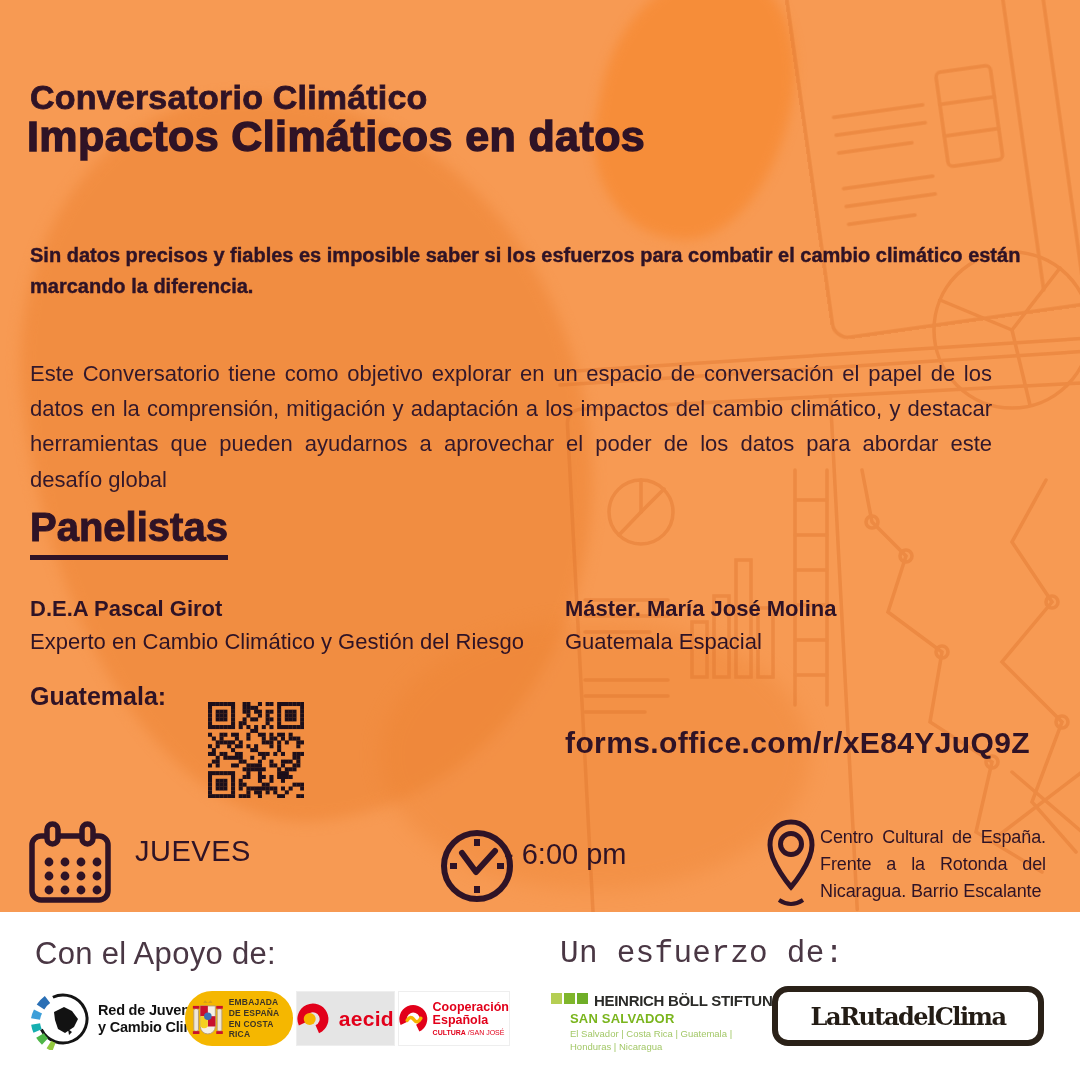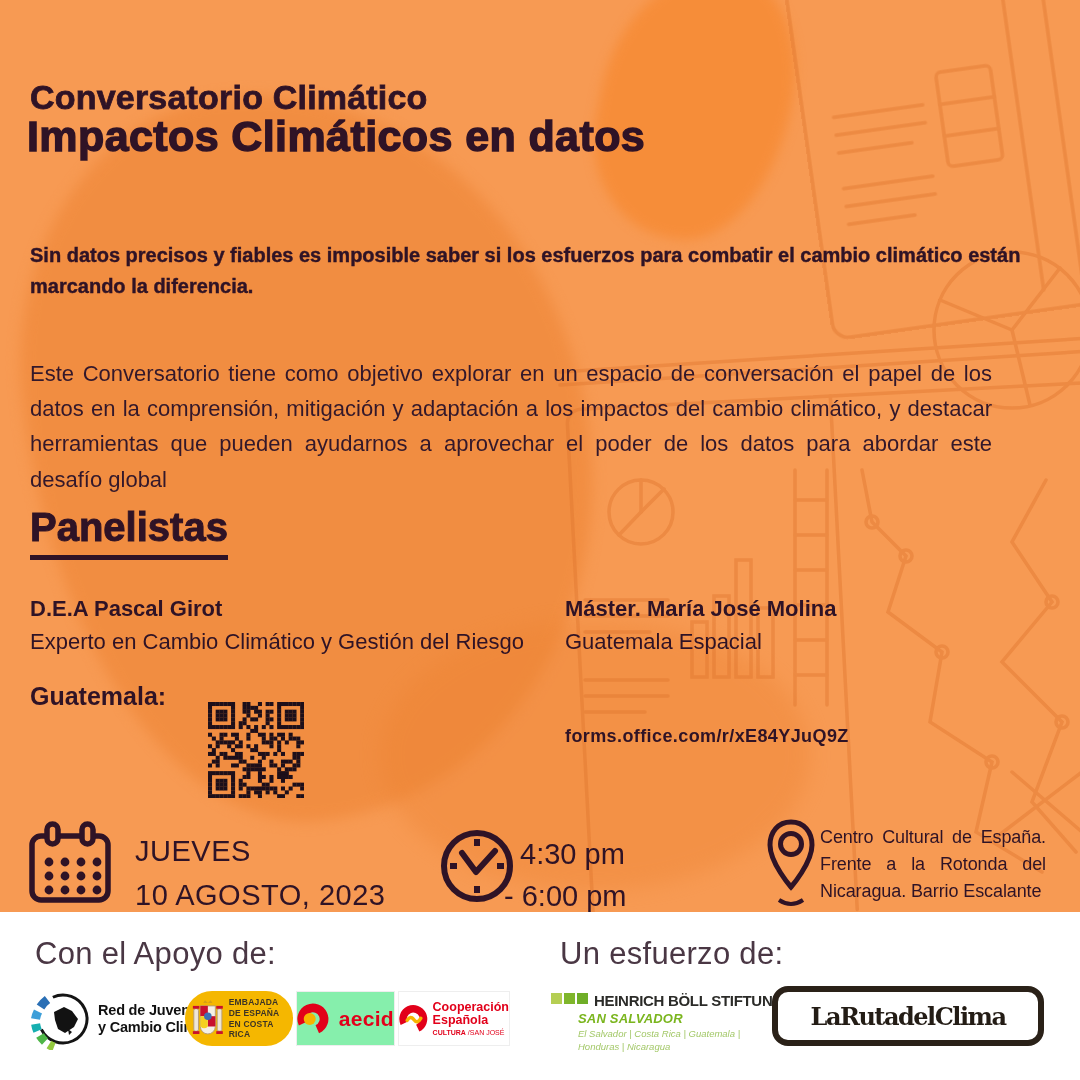--- a/index.html
+++ b/index.html
@@ -22,56 +22,56 @@
   .lead{position:absolute;left:30px;top:240px;width:1016px;font-size:20px;font-weight:700;line-height:1.55;-webkit-text-stroke:.4px #2F1326;}
   .desc{position:absolute;left:30px;top:356px;width:962px;font-size:22px;line-height:1.6;text-align:justify;color:#33182B;}
   .panelists-h{position:absolute;left:30px;top:505px;font-size:40px;font-weight:700;-webkit-text-stroke:1px #2F1326;
                border-bottom:5px solid #2F1326;padding-bottom:5px;}
   .panelist{position:absolute;top:592px;font-size:22px;line-height:1.5;}
   .panelist .p-name{font-weight:700;}
   .panelist-1{left:30px;}
   .panelist-2{left:565px;}
   .registro{position:absolute;left:30px;top:682px;font-size:25px;font-weight:700;}
   .qr{position:absolute;left:208px;top:702px;width:96px;height:96px;}
-  .reg-url{position:absolute;left:565px;top:726px;font-size:18px;font-weight:700;letter-spacing:.4px;}
+  .reg-url{position:absolute;left:565px;top:726px;font-size:30px;font-weight:700;letter-spacing:.4px;}
 
   .event-item{position:absolute;color:#2F1326;}
   .icon-cal{left:24px;top:820px;}
   .date-text{left:135px;top:830px;font-size:29px;line-height:1.5;letter-spacing:.5px;}
   .icon-clock{left:437px;top:826px;}
   .time-text{left:504px;top:833px;font-size:29px;line-height:1.45;}
   .time-text .t1{padding-left:16px;}
   .icon-pin{left:765px;top:818px;}
   .place-text{left:820px;top:824px;width:226px;font-size:18px;line-height:1.5;letter-spacing:-.1px;}
   .place-text .just{text-align:justify;text-align-last:justify;}
 
   
   .footer{position:absolute;left:0;top:912px;width:1080px;height:168px;background:#ffffff;color:#4A3744;}
   .footer-h{position:absolute;top:24px;font-size:31px;letter-spacing:.3px;}
   .fh-left{left:35px;}
-  .fh-right{left:560px;}
+  .fh-right{left:560px;font-family:Liberation Mono, monospace;}
 
   .logo{position:absolute;}
   .rj-logo{left:30px;top:76px;display:flex;align-items:center;gap:6px;}
   .rj-text{font-size:14.5px;font-weight:700;color:#111111;line-height:1.15;letter-spacing:-.2px;}
   .emb-box{left:185px;top:79px;width:108px;height:55px;background:#F5B700;display:flex;align-items:center;gap:4px;padding-left:6px;box-sizing:border-box;border-radius:27px;}
   .emb-text{font-size:8.5px;font-weight:700;color:#3D3425;line-height:1.25;letter-spacing:.2px;}
-  .aecid-box{left:296px;top:79px;width:99px;height:55px;background:#86efac;border:1px solid #eeeeee;display:flex;align-items:center;justify-content:center;gap:10px;box-sizing:border-box;}
+  .aecid-box{left:296px;top:79px;width:99px;height:55px;background:#e5e5e5;border:1px solid #eeeeee;display:flex;align-items:center;justify-content:center;gap:10px;box-sizing:border-box;}
   .aecid-text{font-size:21px;font-weight:700;color:#E2001A;letter-spacing:.3px;}
   .coop-box{left:398px;top:79px;width:112px;height:55px;background:#ffffff;border:1px solid #eeeeee;display:flex;align-items:center;gap:5px;box-sizing:border-box;}
   .coop-text{color:#E2001A;line-height:1.05;}
   .coop-text .c1{font-size:12.5px;font-weight:700;}
   .coop-text .c2{font-size:7px;margin-top:2px;}
   .coop-text .c2 b{font-weight:700;}
   .hbs{left:551px;top:80px;}
   .hbs-row{display:flex;align-items:flex-start;gap:6px;}
   .hbs-squares{display:flex;gap:2px;margin-top:1px;}
   .hbs-squares span{width:11px;height:11px;display:block;}
   .hbs-name{font-size:15px;font-weight:700;color:#2B2B28;letter-spacing:-.3px;}
-  .hbs-sub{margin-left:27px;font-style:italic;}
+  .hbs-sub{margin-left:19px;}
   .hbs-city{font-size:13px;font-weight:700;color:#7AB51D;letter-spacing:.2px;margin-top:2px;}
   .hbs-countries{font-size:9.5px;color:#A3C868;line-height:1.35;margin-top:2px;}
   .laruta{left:772px;top:74px;width:272px;height:60px;border:6px solid #2A2118;border-radius:16px;
           display:flex;align-items:center;justify-content:center;box-sizing:border-box;background:#ffffff;}
   .laruta-text{font-family:"DejaVu Serif",serif;font-weight:700;font-size:24px;color:#231C15;letter-spacing:-1.5px;}
 </style>
 </head>
 <body>
 
 <div class="canvas">
@@ -470,35 +470,33 @@
             <circle cx="57" cy="56" r="4.4"></circle>
             <circle cx="73" cy="56" r="4.4"></circle>
           <circle cx="25" cy="70" r="4.4"></circle>
             <circle cx="41" cy="70" r="4.4"></circle>
             <circle cx="57" cy="70" r="4.4"></circle>
             <circle cx="73" cy="70" r="4.4"></circle>
         </g>
       </svg>
       <div class="event-item date-text">
         <div>JUEVES</div>
-        <div>10 AGOSTO, 2023</div>
       </div>
 
       <svg class="event-item icon-clock" width="80" height="80" viewBox="0 0 80 80">
         <g stroke="#2F1326" stroke-width="6" fill="none">
           <circle cx="40" cy="40" r="33"></circle>
           <line x1="40" y1="13" x2="40" y2="20"></line>
             <line x1="40" y1="60" x2="40" y2="67"></line>
           <line x1="13" y1="40" x2="20" y2="40"></line>
             <line x1="60" y1="40" x2="67" y2="40"></line>
           <polyline points="25,27 39,46 58,25" stroke-linecap="round" stroke-linejoin="round"></polyline>
         </g>
       </svg>
       <div class="event-item time-text">
-        <div class="t1">4:30 pm</div>
         <div class="t2">- 6:00 pm</div>
       </div>
 
       <svg class="event-item icon-pin" width="52" height="92" viewBox="0 0 52 92">
         <g stroke="#2F1326" stroke-width="5" fill="none">
           <path d="M26,4 C13,4 5,14 5,27 C5,45 26,69 26,69 C26,69 47,45 47,27 C47,14 39,4 26,4 Z"></path>
           <circle cx="26" cy="26" r="10.5"></circle>
           <path d="M14,82 q12,8 24,0" stroke-width="4"></path>
         </g>
       </svg>

